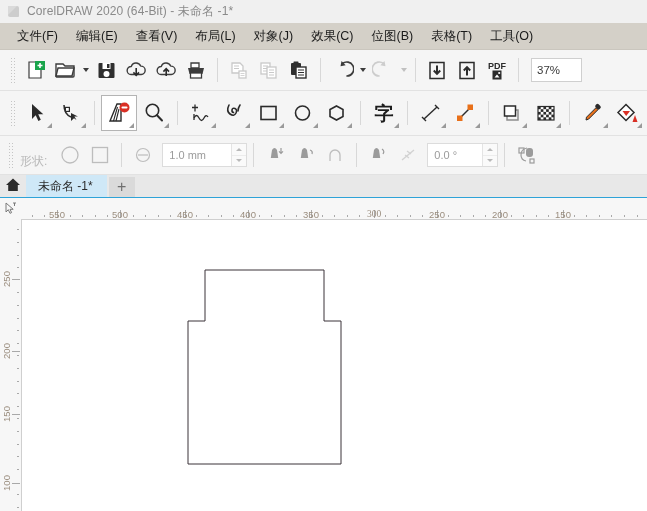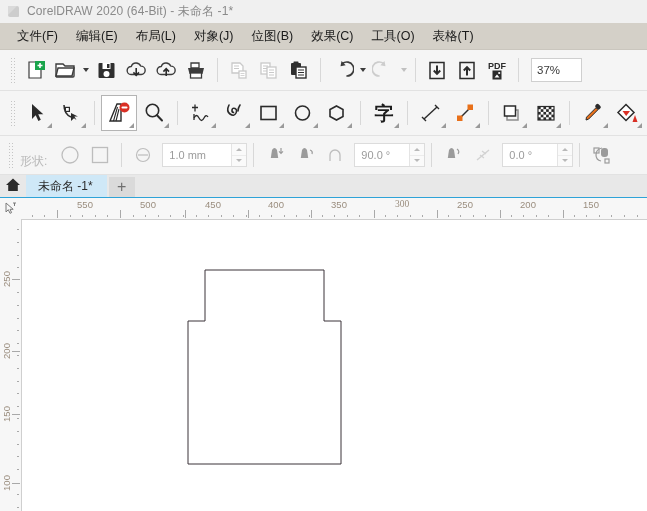--- a/index.html
+++ b/index.html
@@ -143,22 +143,22 @@
   }
   .hruler .corner-box {
     position: absolute; left: 0; top: 0; width: 21px; height: 21px;
     background: #f7f7f7; z-index: 3; display: flex; align-items: center; justify-content: center;
   }
   .vruler {
     position: absolute; left: 0; top: 21px; width: 21px; bottom: 0;
     background: #f7f7f7; border-right: 1px solid #cfcfcf; overflow: hidden;
   }
   .rlabel-h {
-    position: absolute; top: 1px; font-size: 9.5px; color: #9a8d7e;
-    transform: translateX(-50%); white-space: nowrap; margin-left: 28px;
+    position: absolute; top: 11px; font-size: 9.5px; color: #9a8d7e;
+    transform: translateX(-50%); white-space: nowrap;
   }
   .rtick-h { position: absolute; background: #a9a9a9; width: 1px; }
   .rtick-h.major { top: 12px; height: 8px; }
   .rtick-h.minor { top: 17px; height: 2px; }
   .rlabel-v {
     position: absolute; left: 1px; font-size: 9.5px; color: #9a8d7e;
     transform-origin: left top; transform: rotate(-90deg) translateX(-50%);
     white-space: nowrap;
   }
   .rtick-v { position: absolute; background: #a9a9a9; height: 1px; }
@@ -182,26 +182,27 @@
         <path d="M2 2 L11 2 Q13 2 13 4 L13 12 Q13 13 12 13 L4 13 Q2 13 2 11 Z" fill="#cdcdcd"></path>
         <path d="M2 2 L11 2 L2 11 Z" fill="#dadada"></path>
       </svg>
     </span>
     <span class="title-text">CorelDRAW 2020 (64-Bit) - 未命名 -1*</span>
   </div>
 
   <div class="menubar">
     <div class="menu-item">文件(F)</div>
     <div class="menu-item">编辑(E)</div>
+    <div class="menu-item">查看(V)</div>
     <div class="menu-item">布局(L)</div>
     <div class="menu-item">对象(J)</div>
+    <div class="menu-item">效果(C)</div>
     <div class="menu-item">位图(B)</div>
-    <div class="menu-item">效果(C)</div>
+    <div class="menu-item">表格(T)</div>
     <div class="menu-item">工具(O)</div>
-    <div class="menu-item">表格(T)</div>
   </div>
 
   <div class="toolbar tb-main">
     <div class="grip"></div>
 
     <div class="tool-btn">
       <svg width="22" height="22" viewBox="0 0 22 22">
         <path d="M5 3 h8 l4 4 v12 h-12 z" fill="#fff" stroke="#3c3c3c" stroke-width="1.2"></path>
         <path d="M13 3 v4 h4" fill="none" stroke="#3c3c3c" stroke-width="1.2"></path>
         <rect x="11" y="2" width="10" height="9" fill="#19a44b"></rect>
@@ -535,27 +536,20 @@
     <div class="prop-shape-btn">
       <svg width="22" height="22" viewBox="0 0 22 22">
         <path d="M8 6 q2.5 -4 5 0 l1.2 8 h-7.4 z" fill="#9b9b9b"></path>
         <path d="M16 6 q3 1 2 4" fill="none" stroke="#9b9b9b" stroke-width="1.2"></path>
       </svg>
     </div>
     <div class="prop-shape-btn">
       <svg width="20" height="20" viewBox="0 0 20 20">
         <path d="M5 16 v-6 a5 5 0 0 1 10 0 v6" fill="none" stroke="#bdbdbd" stroke-width="1.3"></path>
       </svg>
-    </div>
-    <div class="spin-box">
-      <span class="spin-val narrow">90.0 °</span>
-      <span class="spin-btns">
-          <i></i>
-          <i></i>
-        </span>
     </div>
 
     <div class="sep"></div>
 
     <div class="prop-shape-btn">
       <svg width="22" height="22" viewBox="0 0 22 22">
         <path d="M7 6 q2.5 -4 5 0 l1.2 8 h-7.4 z" fill="#9b9b9b"></path>
         <path d="M15 5 q3 2 1 5" fill="none" stroke="#9b9b9b" stroke-width="1.2"></path>
       </svg>
     </div>

